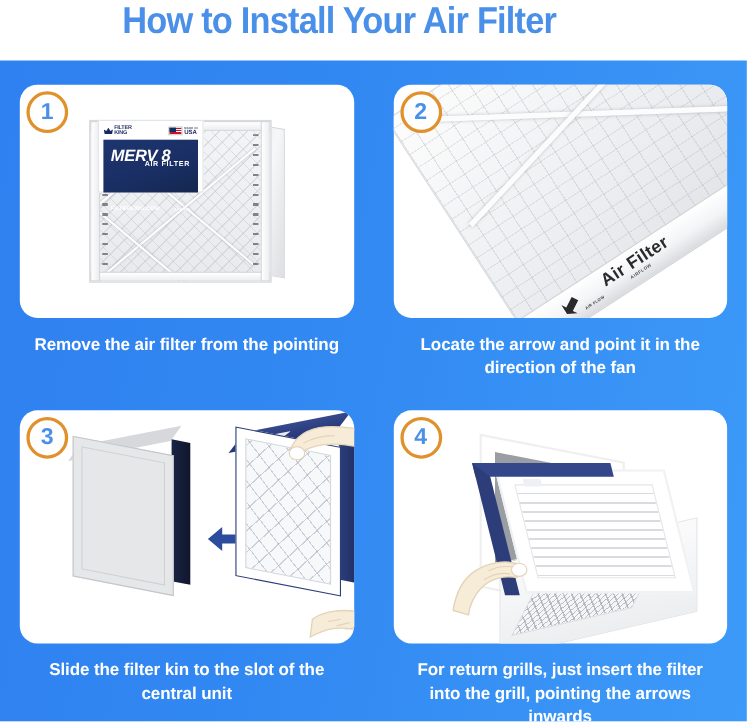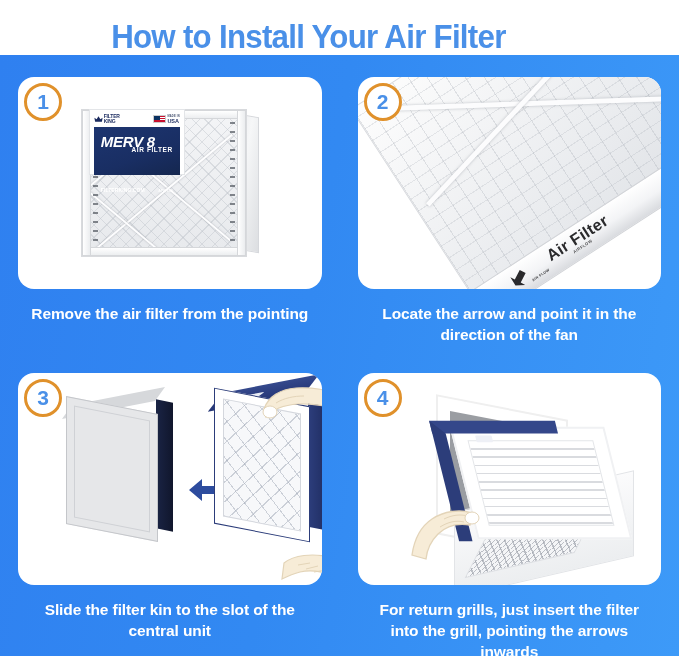--- a/index.html
+++ b/index.html
@@ -22,21 +22,21 @@
   }
 
   
   .header {
     position: absolute;
     left: 0; top: 0;
     width: 616px;
     height: 55px;
     background: #ffffff;
     display: flex;
-    align-items: flex-end;
+    align-items: flex-start;
     justify-content: center;
   }
   .header-title {
     font-family: "Liberation Sans", sans-serif;
     font-weight: bold;
     font-size: 34px;
     line-height: 38px;
     letter-spacing: -0.8px;
     color: #4A90E8;
     white-space: nowrap;

